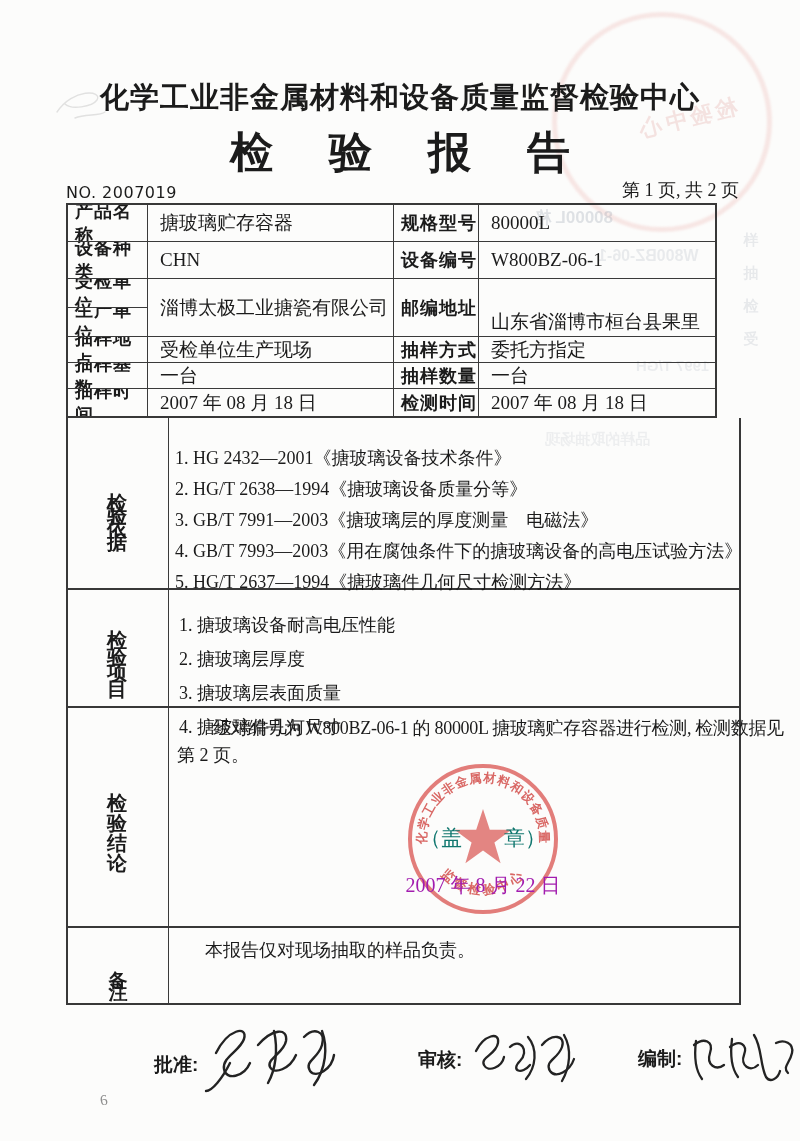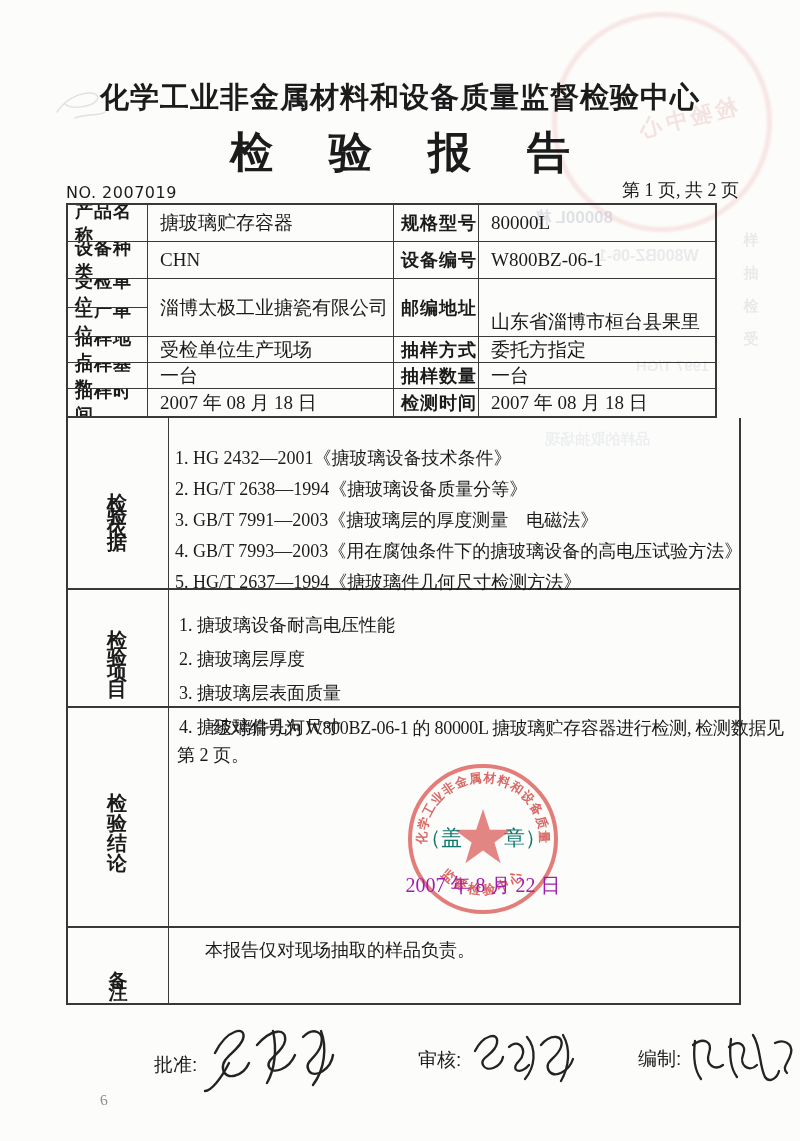--- a/index.html
+++ b/index.html
@@ -44,21 +44,21 @@
   .remarks-text{padding:10px 0 0 36px;}
 
   
   .stamp{left:396px;top:752px;width:174px;height:174px;}
   .seal-note{left:396px;top:824px;width:174px;text-align:center;font-size:21px;color:#0f766e;z-index:5;}
   .seal-date{left:388px;top:872px;width:190px;text-align:center;font-size:20px;color:#a21caf;z-index:5;}
 
   
   .sig-row{left:66px;top:1015px;width:700px;height:90px;}
   .sig-group{position:absolute;display:flex;align-items:center;}
-  .sig-label{font-family:"Liberation Sans","DejaVu Sans",sans-serif;font-weight:400;font-size:19px;white-space:nowrap;}
+  .sig-label{font-family:"Liberation Sans","DejaVu Sans",sans-serif;font-weight:700;font-size:19px;white-space:nowrap;}
   .sig-svg{margin-left:2px;}
 
   
   .pencil6{left:100px;top:1092px;color:#8f8f8f;font-size:15px;transform:rotate(-8deg);}
   .bleed-ring{left:552px;top:12px;width:210px;height:210px;border:5px solid rgba(222,120,115,.16);
               border-radius:50%;filter:blur(1px);}
   .bleed{color:#8c96a6;font-family:"Liberation Sans","DejaVu Sans",sans-serif;font-weight:600;}
   .b1{left:534px;top:206px;transform:scaleX(-1);opacity:.26;font-size:17px;}
   .b2{left:598px;top:247px;transform:scaleX(-1);opacity:.17;font-size:16px;}
   .b3{left:636px;top:357px;transform:scaleX(-1);opacity:.15;font-size:15px;}

